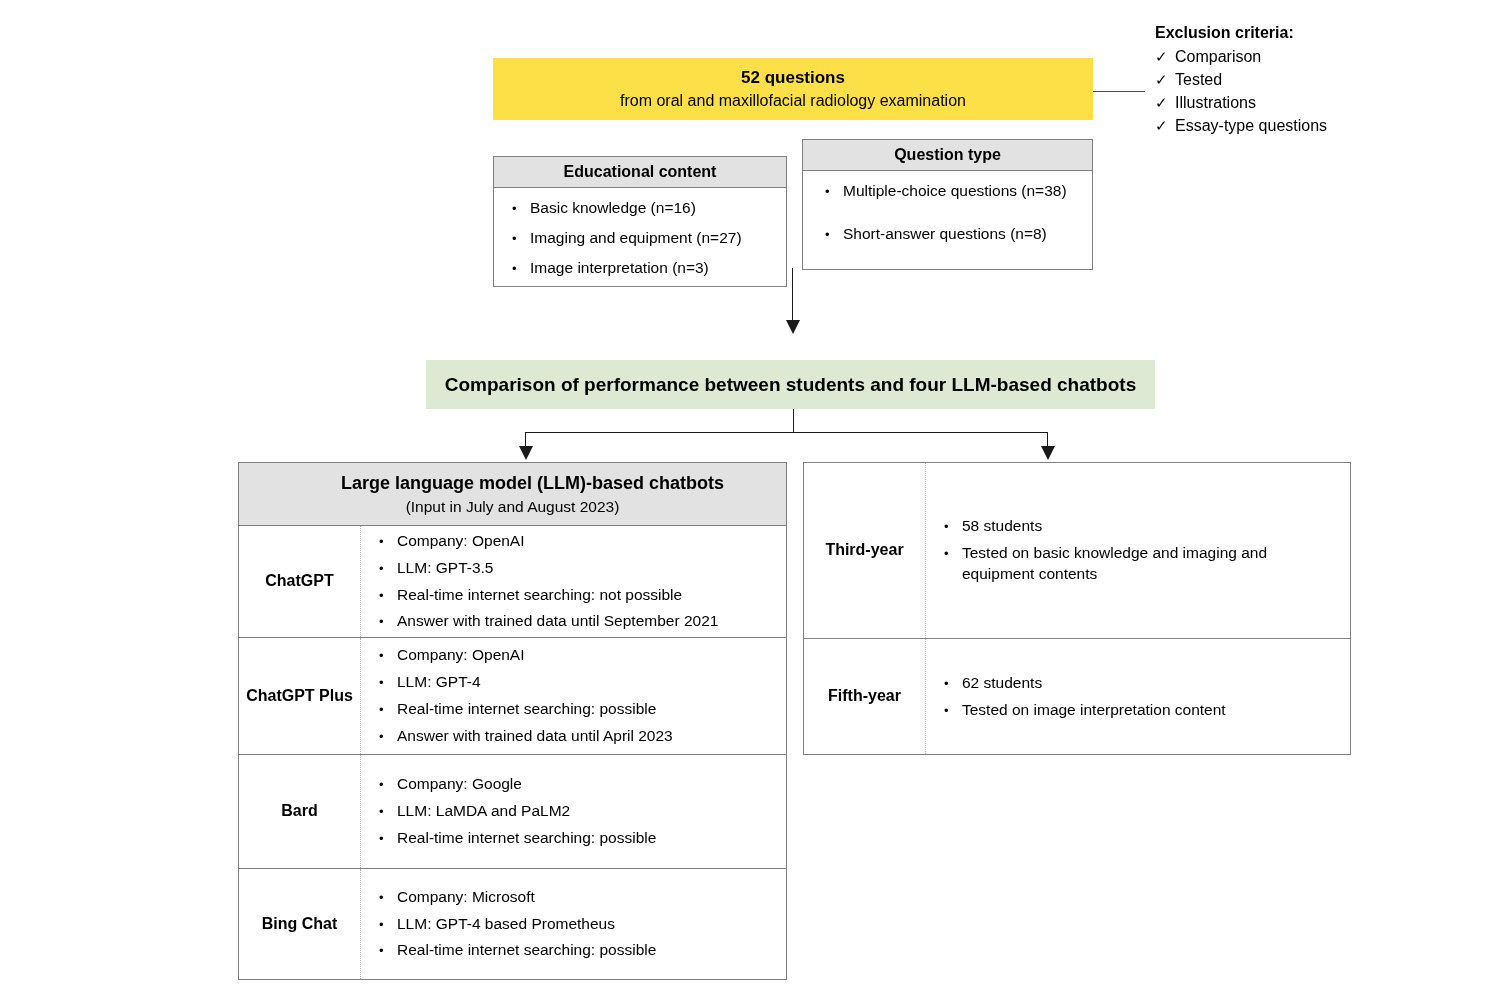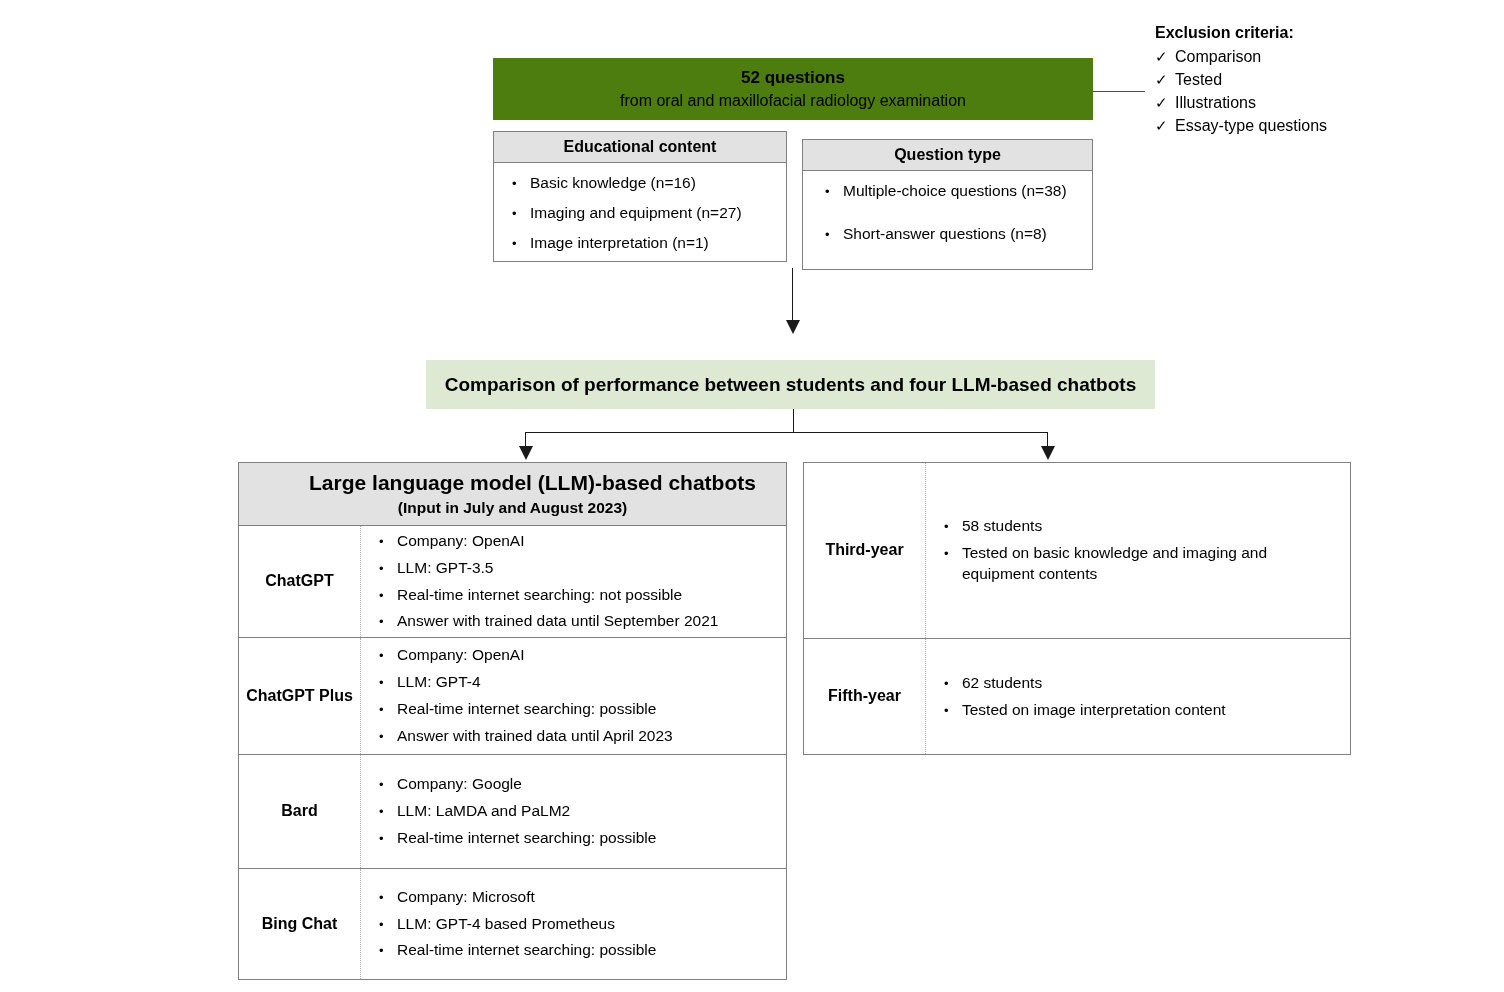--- a/index.html
+++ b/index.html
@@ -16,21 +16,21 @@
     width: 1504px;
     height: 992px;
     background: #ffffff;
     overflow: hidden;
   }
   .abs { position: absolute; box-sizing: border-box; }
 
   
   .blue-box {
     left: 493px; top: 58px; width: 600px; height: 62px;
-    background: #4d7c0f;
+    background: #fde047;
     display: flex; flex-direction: column;
     align-items: center; justify-content: center;
     line-height: 1.25;
   }
   .blue-title { font-size: 17px; font-weight: bold; }
   .blue-sub   { font-size: 16px; font-weight: normal; margin-top: 2px;}
 
   
   .conn-excl {
     left: 1093px; top: 91px; width: 52px; height: 0;
@@ -45,21 +45,21 @@
     display: flex; align-items: baseline;
   }
   .excl-check { width: 20px; flex: 0 0 20px; font-size: 15px; }
 
   
   .subbox {
     top: 131px; height: 131px;
     border: 1.5px solid #808080;
     background: #ffffff;
   }
-  .subbox-a { left: 493px; width: 294px; }
+  .subbox-a { left: 493px; width: 294px; margin-top: 25px; }
   .subbox-b { left: 802px; width: 291px; margin-top: 8px; }
   .subbox-head {
     height: 30px; background: #e2e2e2;
     border-bottom: 1.5px solid #808080;
     display: flex; align-items: center; justify-content: center;
     font-size: 16px; font-weight: bold;
   }
   .subbox-body { padding: 10px 0 0 0; }
   .bullet-row {
     display: flex; align-items: baseline;
@@ -119,22 +119,22 @@
   .table-llm { left: 238px; top: 462px; width: 549px; }
   .table-stu { left: 803px; top: 462px; width: 548px; }
   .tbl-head {
     background: #e2e2e2;
     border-bottom: 1.5px solid #808080;
     height: 62px;
     display: flex; flex-direction: column;
     align-items: center; justify-content: center;
     line-height: 1.25;
   }
-  .tbl-head-title { font-size: 21px; font-weight: bold; margin-left: 40px; }
-  .tbl-head-sub { font-size: 15.5px; font-weight: bold; margin-top: 2px; }
+  .tbl-head-title { font-size: 18px; font-weight: bold; margin-left: 40px; }
+  .tbl-head-sub { font-size: 15.5px; font-weight: normal; margin-top: 2px; }
   .tbl-row {
     display: flex;
     border-bottom: 1.5px solid #808080;
   }
   .tbl-row.last { border-bottom: none; }
   .tbl-label {
     flex: 0 0 121px;
     border-right: 1.5px dotted #b0b0b0;
     display: flex; align-items: center; justify-content: center;
     font-size: 16px; font-weight: bold; text-align: center;
@@ -192,21 +192,21 @@
       <div class="bullet-row">
         <span class="bullet-dot">•</span>
         <span>Basic knowledge (n=16)</span>
       </div>
       <div class="bullet-row">
         <span class="bullet-dot">•</span>
         <span>Imaging and equipment (n=27)</span>
       </div>
       <div class="bullet-row">
         <span class="bullet-dot">•</span>
-        <span>Image interpretation (n=1)</span>
+        <span>Image interpretation (n=3)</span>
       </div>
     </div>
   </div>
 
   <div class="abs subbox subbox-b">
     <div class="subbox-head">Question type</div>
     <div class="subbox-body">
       <div class="bullet-row">
         <span class="bullet-dot">•</span>
         <span>Multiple-choice questions (n=38)</span>

